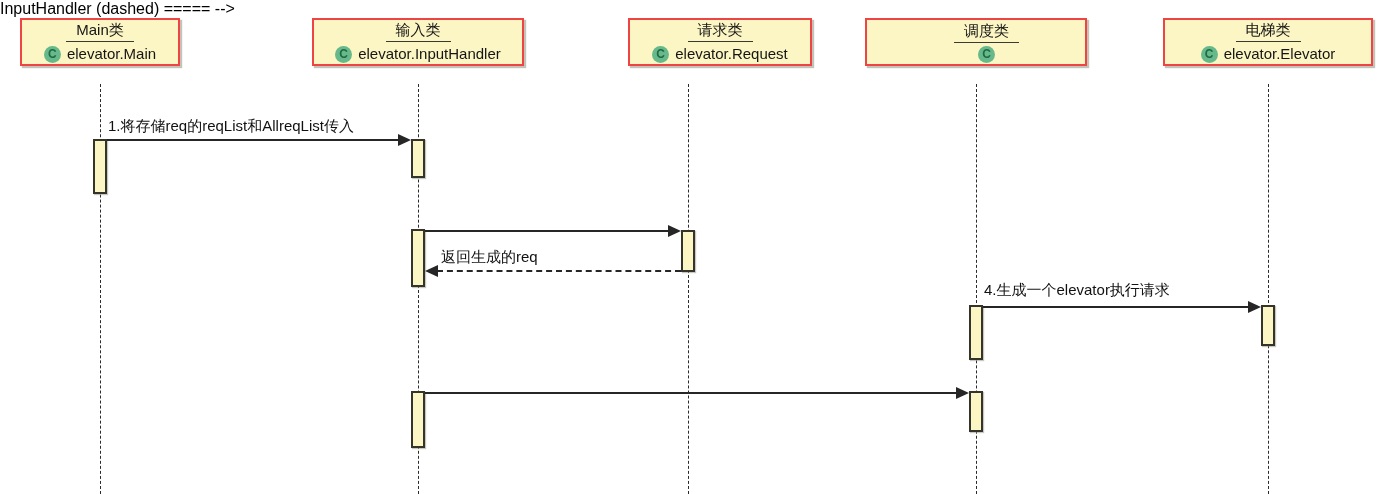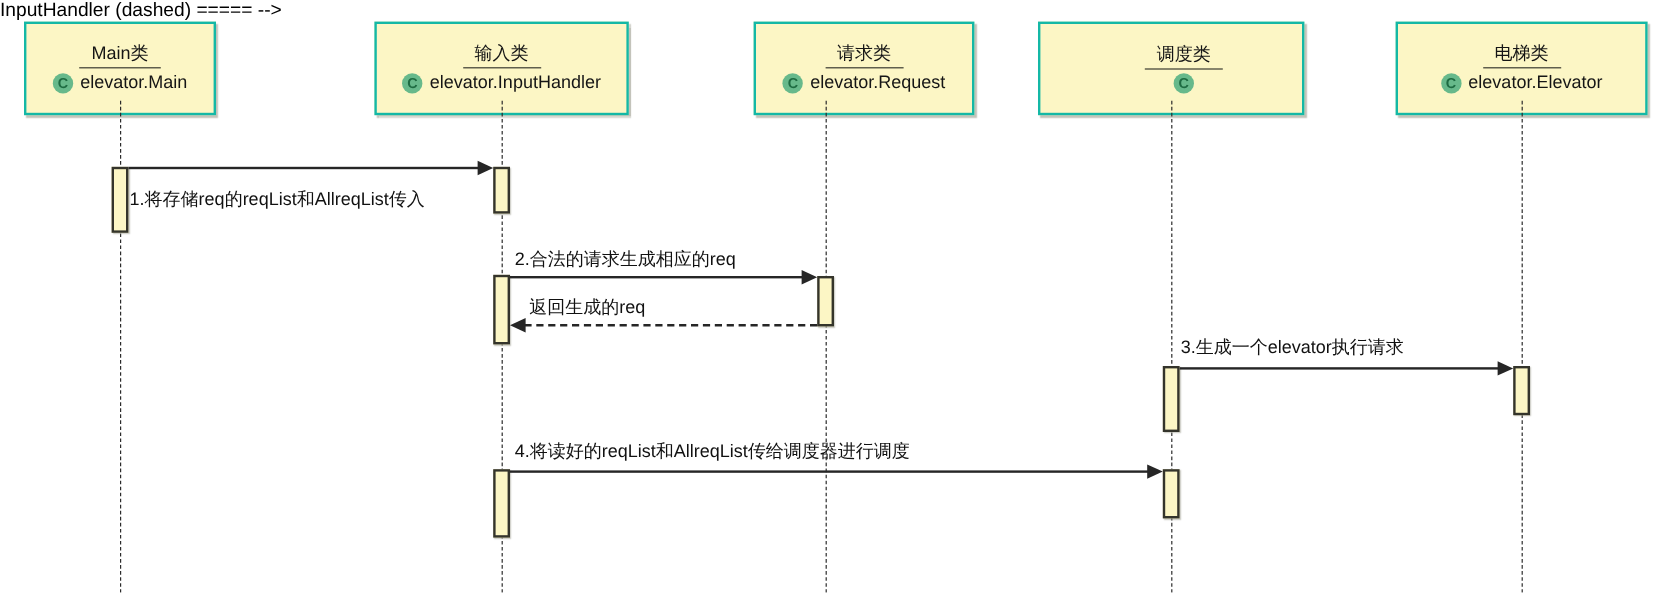--- a/index.html
+++ b/index.html
@@ -6,23 +6,23 @@
   .stage{
     position:relative;
     width:1393px;height:494px;
     background:#ffffff;
     font-family:"Liberation Sans","DejaVu Sans",sans-serif;
     overflow:hidden;
   }
   
   .pbox{
     position:absolute;
-    top:18px;height:78px;
+    top:18px;height:48px;
     background:#FCF6C5;
-    border:2px solid #14b8a6;
+    border:2px solid #ef4444;
     box-shadow:2px 2px 1px rgba(145,145,130,0.55);
     box-sizing:border-box;
     display:flex;flex-direction:column;
     align-items:center;justify-content:center;
     gap:3px;
   }
   .ptitle{
     font-size:15px;color:#151515;
     border-bottom:1px solid #3a3a30;
     padding:0 10px 3px 10px;
@@ -139,37 +139,35 @@
   <div class="act" style="left:93px;top:139px;height:51px;"></div>
   <div class="act" style="left:411px;top:139px;height:35px;"></div>
   <div class="act" style="left:411px;top:229px;height:54px;"></div>
   <div class="act" style="left:681px;top:230px;height:38px;"></div>
   <div class="act" style="left:969px;top:305px;height:51px;"></div>
   <div class="act" style="left:1261px;top:305px;height:37px;"></div>
   <div class="act" style="left:411px;top:391px;height:53px;"></div>
   <div class="act" style="left:969px;top:391px;height:37px;"></div>
 
   
-  <div class="mlabel" style="left:108px;top:116px;margin-top:41px;">1.将存储req的reqList和AllreqList传入</div>
+  <div class="mlabel" style="left:108px;top:116px;">1.将存储req的reqList和AllreqList传入</div>
   <div class="mline" style="left:107px;top:139px;width:292px;"></div>
   <div class="ahead-r" style="left:398px;top:134px;"></div>
 
   
-  <div class="mlabel" style="left:429px;top:207px;">2.合法的请求生成相应的req</div>
   <div class="mline" style="left:425px;top:230px;width:244px;"></div>
   <div class="ahead-r" style="left:668px;top:225px;"></div>
 
    InputHandler (dashed) ===== --&gt;
   <div class="mlabel" style="left:441px;top:247px;">返回生成的req</div>
   <div class="mline dashed" style="left:437px;top:270px;width:244px;"></div>
   <div class="ahead-l" style="left:425px;top:265px;"></div>
 
   
-  <div class="mlabel" style="left:984px;top:280px;">3.生成一个elevator执行请求</div>
+  <div class="mlabel" style="left:984px;top:280px;">4.生成一个elevator执行请求</div>
   <div class="mline" style="left:983px;top:306px;width:266px;"></div>
   <div class="ahead-r" style="left:1248px;top:301px;"></div>
 
   
-  <div class="mlabel" style="left:429px;top:367px;">4.将读好的reqList和AllreqList传给调度器进行调度</div>
   <div class="mline" style="left:425px;top:392px;width:532px;"></div>
   <div class="ahead-r" style="left:956px;top:387px;"></div>
 
 </div>
 
 </body></html>

